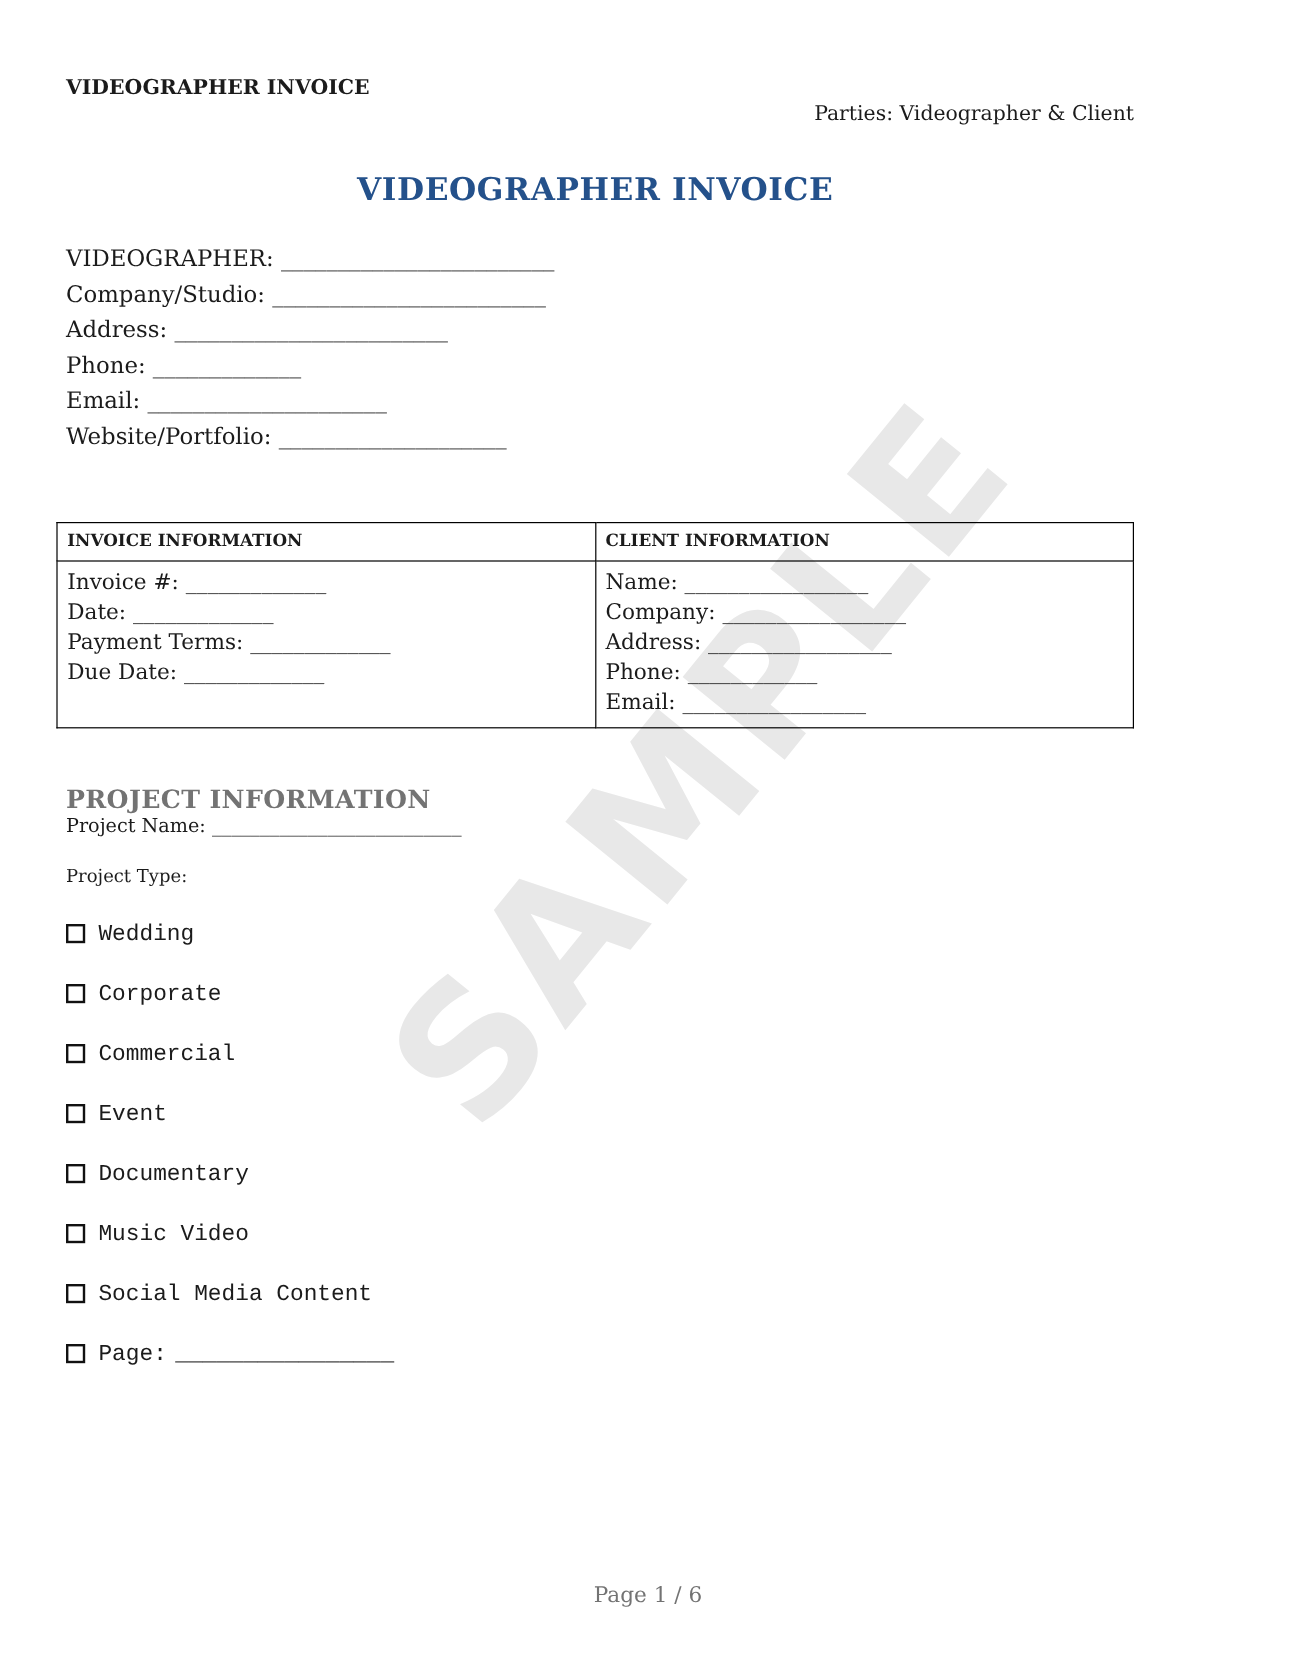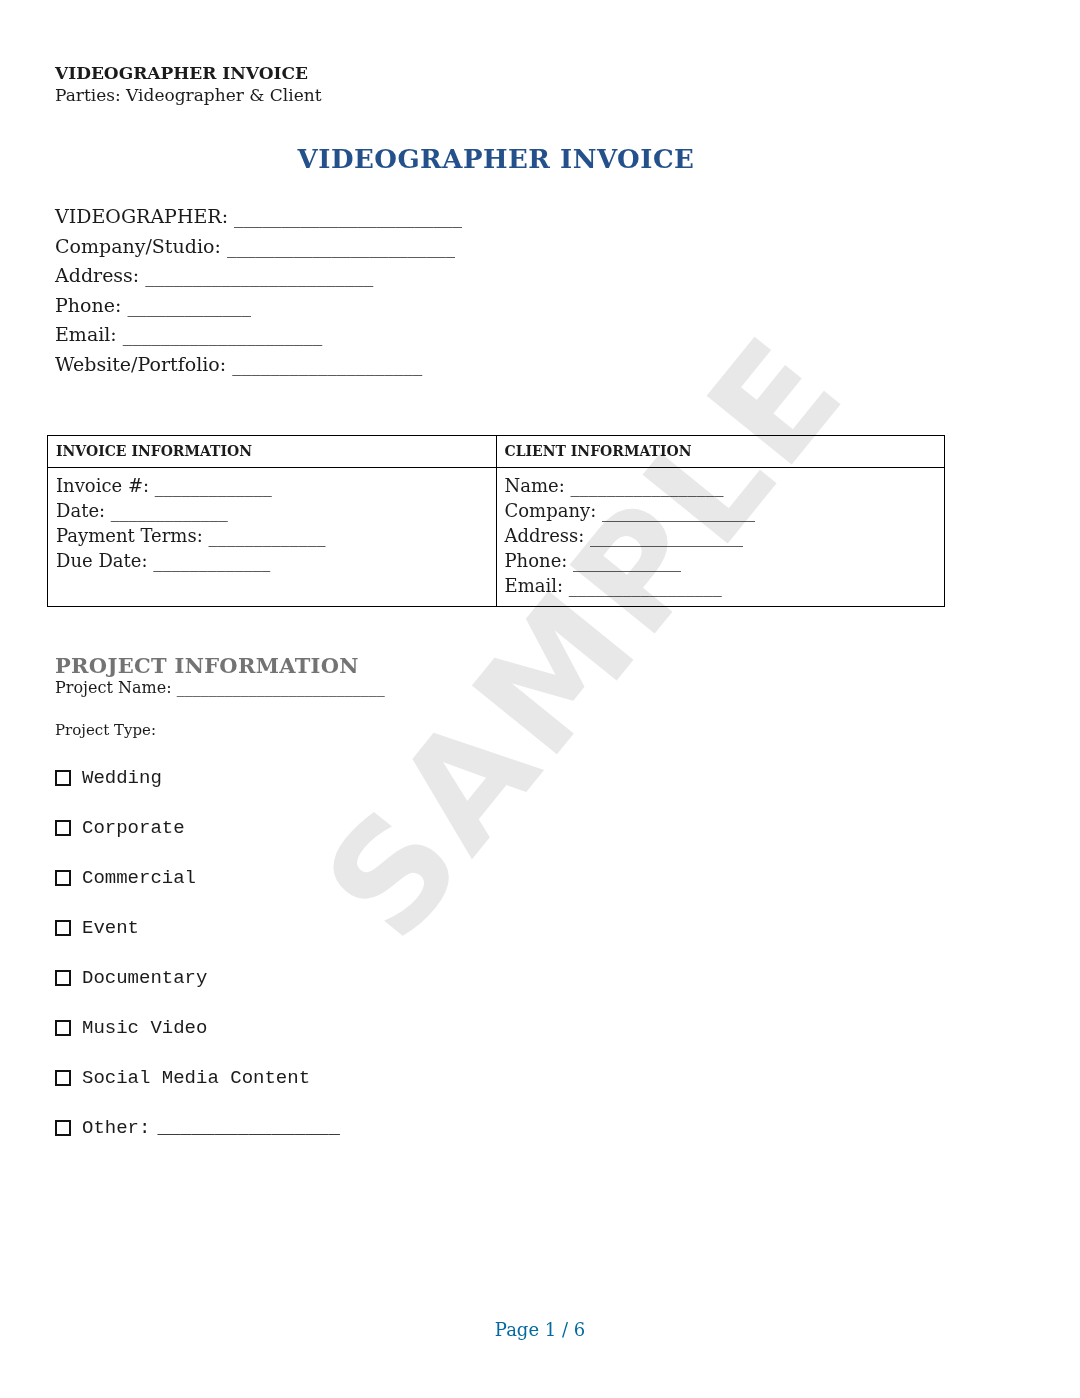--- a/index.html
+++ b/index.html
@@ -35,20 +35,21 @@
   }
   .indent { margin-left: 8px; }
   .doc-header-title {
     font-size: 17px;
     font-weight: 700;
     line-height: 1.3;
   }
   .doc-header-sub {
     font-size: 17px;
     line-height: 1.3;
+    text-align: right;
   }
   .main-title {
     margin-top: 38px;
     text-align: center;
     font-size: 26px;
     font-weight: 700;
     letter-spacing: 0.5px;
     color: #24518b;
   }
   .videographer-section {
@@ -116,21 +117,21 @@
     flex: 0 0 auto;
     background: transparent;
   }
   .page-footer {
     position: absolute;
     left: 0;
     right: 0;
     bottom: 58px;
     text-align: center;
     font-size: 18px;
-    color: #0369a1;
+    color: #737373;
     z-index: 1;
   }
 </style>
 </head>
 <body>
 
 <div class="page">
 
   <div class="watermark">SAMPLE</div>
 
@@ -254,21 +255,21 @@
       <li class="checkbox-item">
         <span class="checkbox-box"></span>
         <span>Music Video</span>
       </li>
       <li class="checkbox-item">
         <span class="checkbox-box"></span>
         <span>Social Media Content</span>
       </li>
       <li class="checkbox-item">
         <span class="checkbox-box"></span>
-        <span>Other:</span>
+        <span>Page:</span>
         <span style="margin-left:7px;">________________</span>
       </li>
     </ul>
 
   </div>
 
   <div class="page-footer">Page 1 / 6</div>
 </div>
 
 </body></html>

